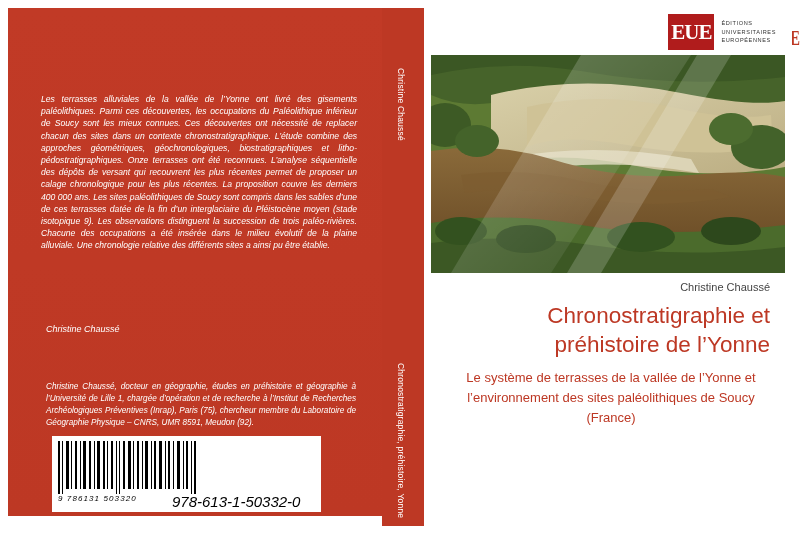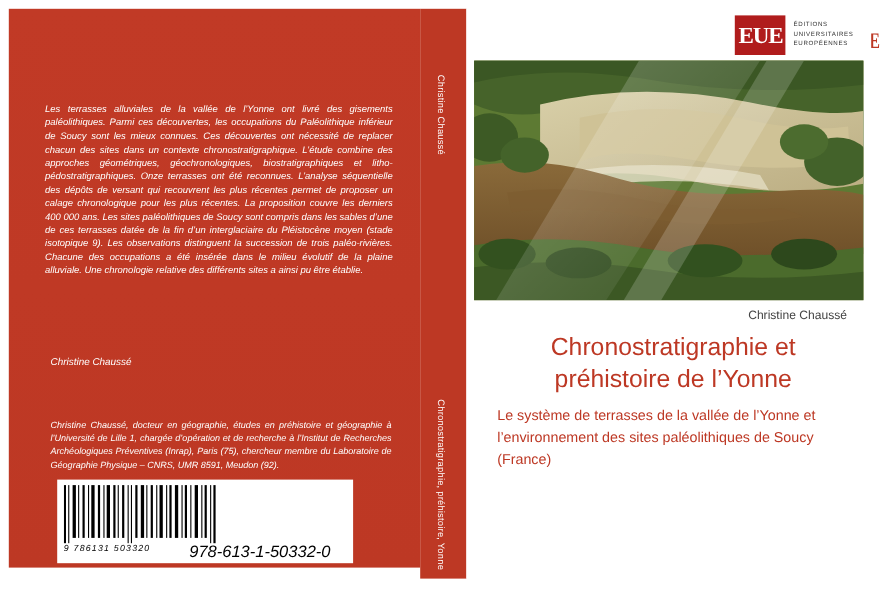--- a/index.html
+++ b/index.html
@@ -135,30 +135,30 @@
     left: 0; right: 22px;
     top: 273px;
     text-align: right;
     font-size: 11px;
     color: #444444;
   }
   .front-title {
     position: absolute;
     left: 30px; right: 22px;
     top: 294px;
-    text-align: center;
+    text-align: right;
     font-size: 22.5px;
     line-height: 1.27;
     color: #bd3824;
   }
   .front-subtitle {
     position: absolute;
     left: 28px; right: 22px;
     top: 360px;
-    text-align: left;
+    text-align: center;
     font-size: 13px;
     line-height: 1.55;
     color: #bd3824;
   }
   
   .blurb {
     position: absolute;
     left: 33px;
     top: 85px;
     width: 316px;

